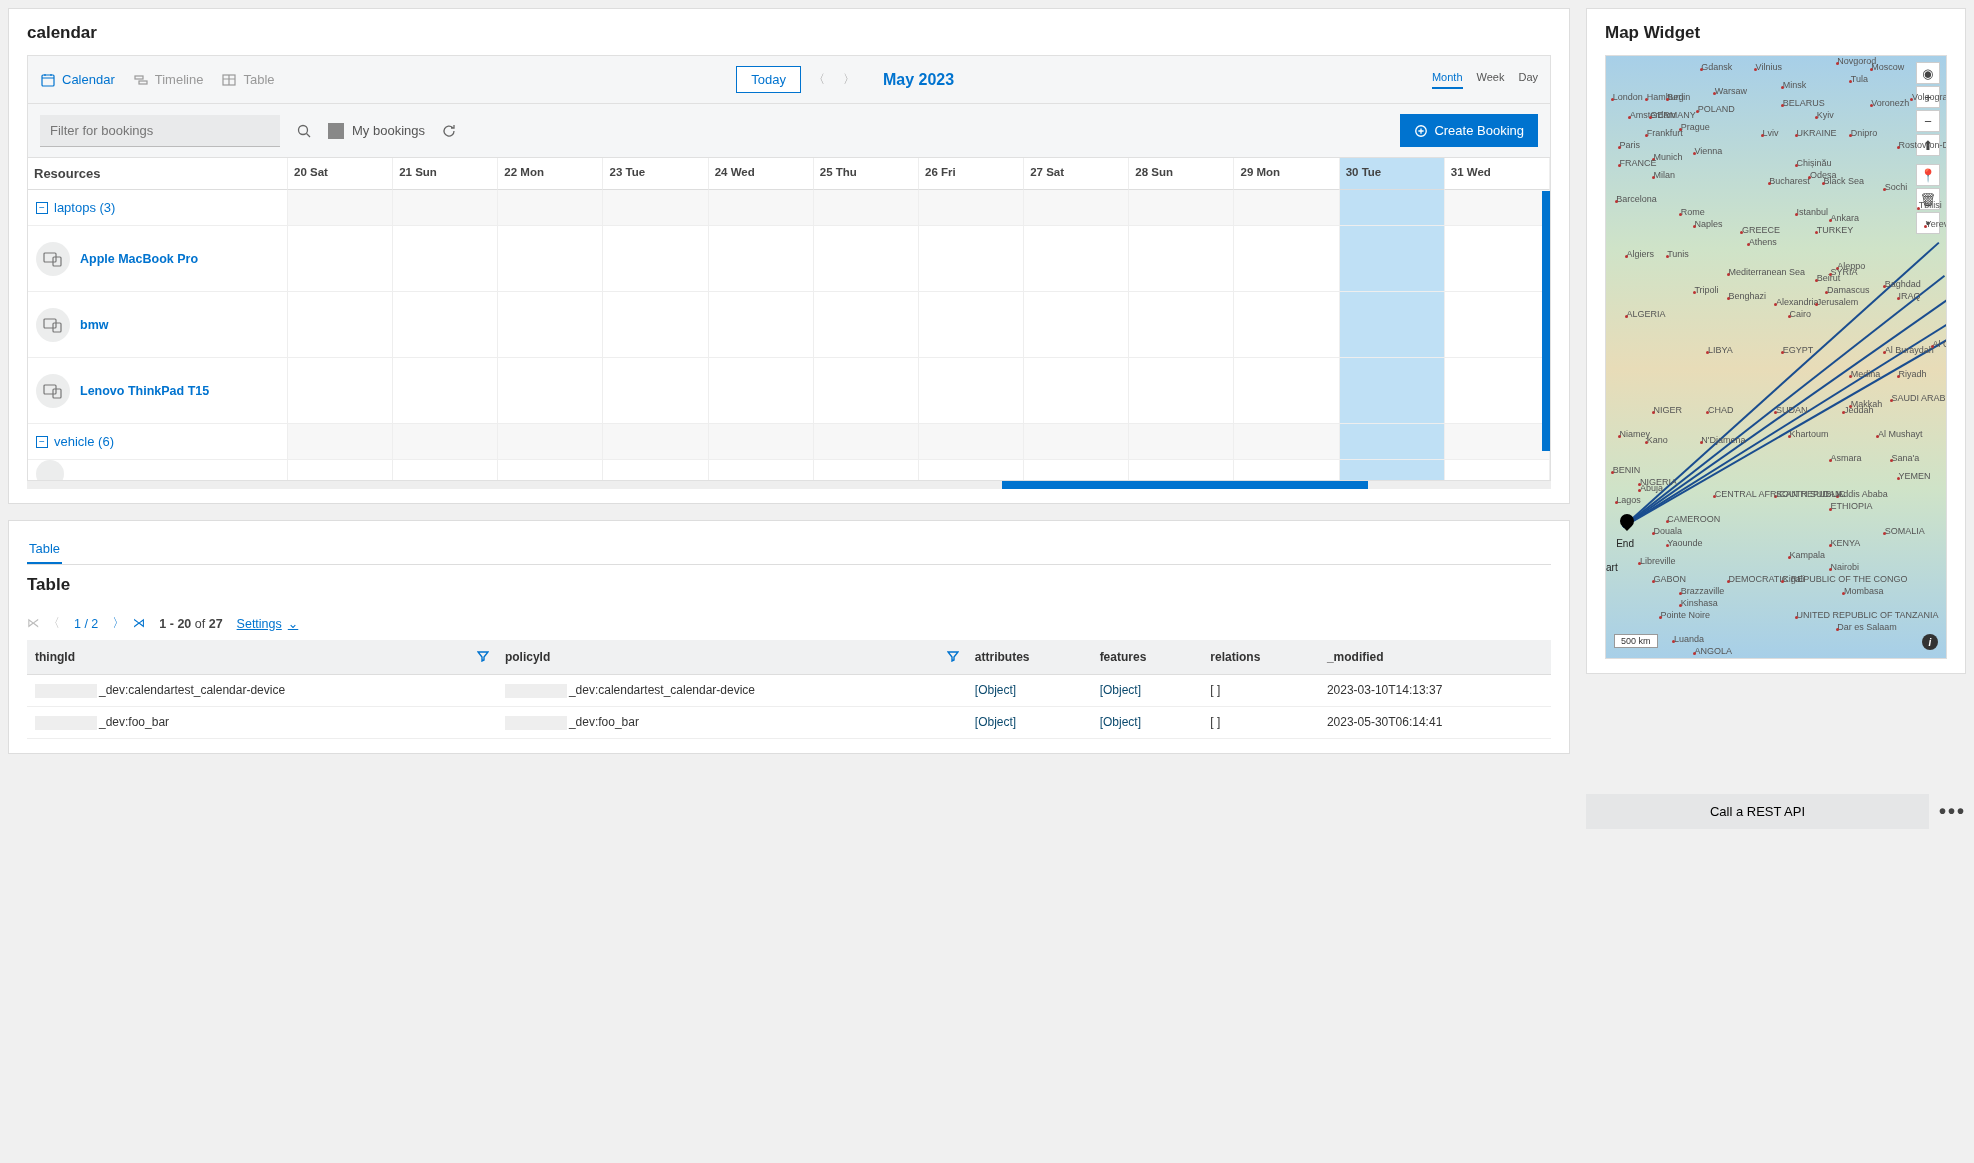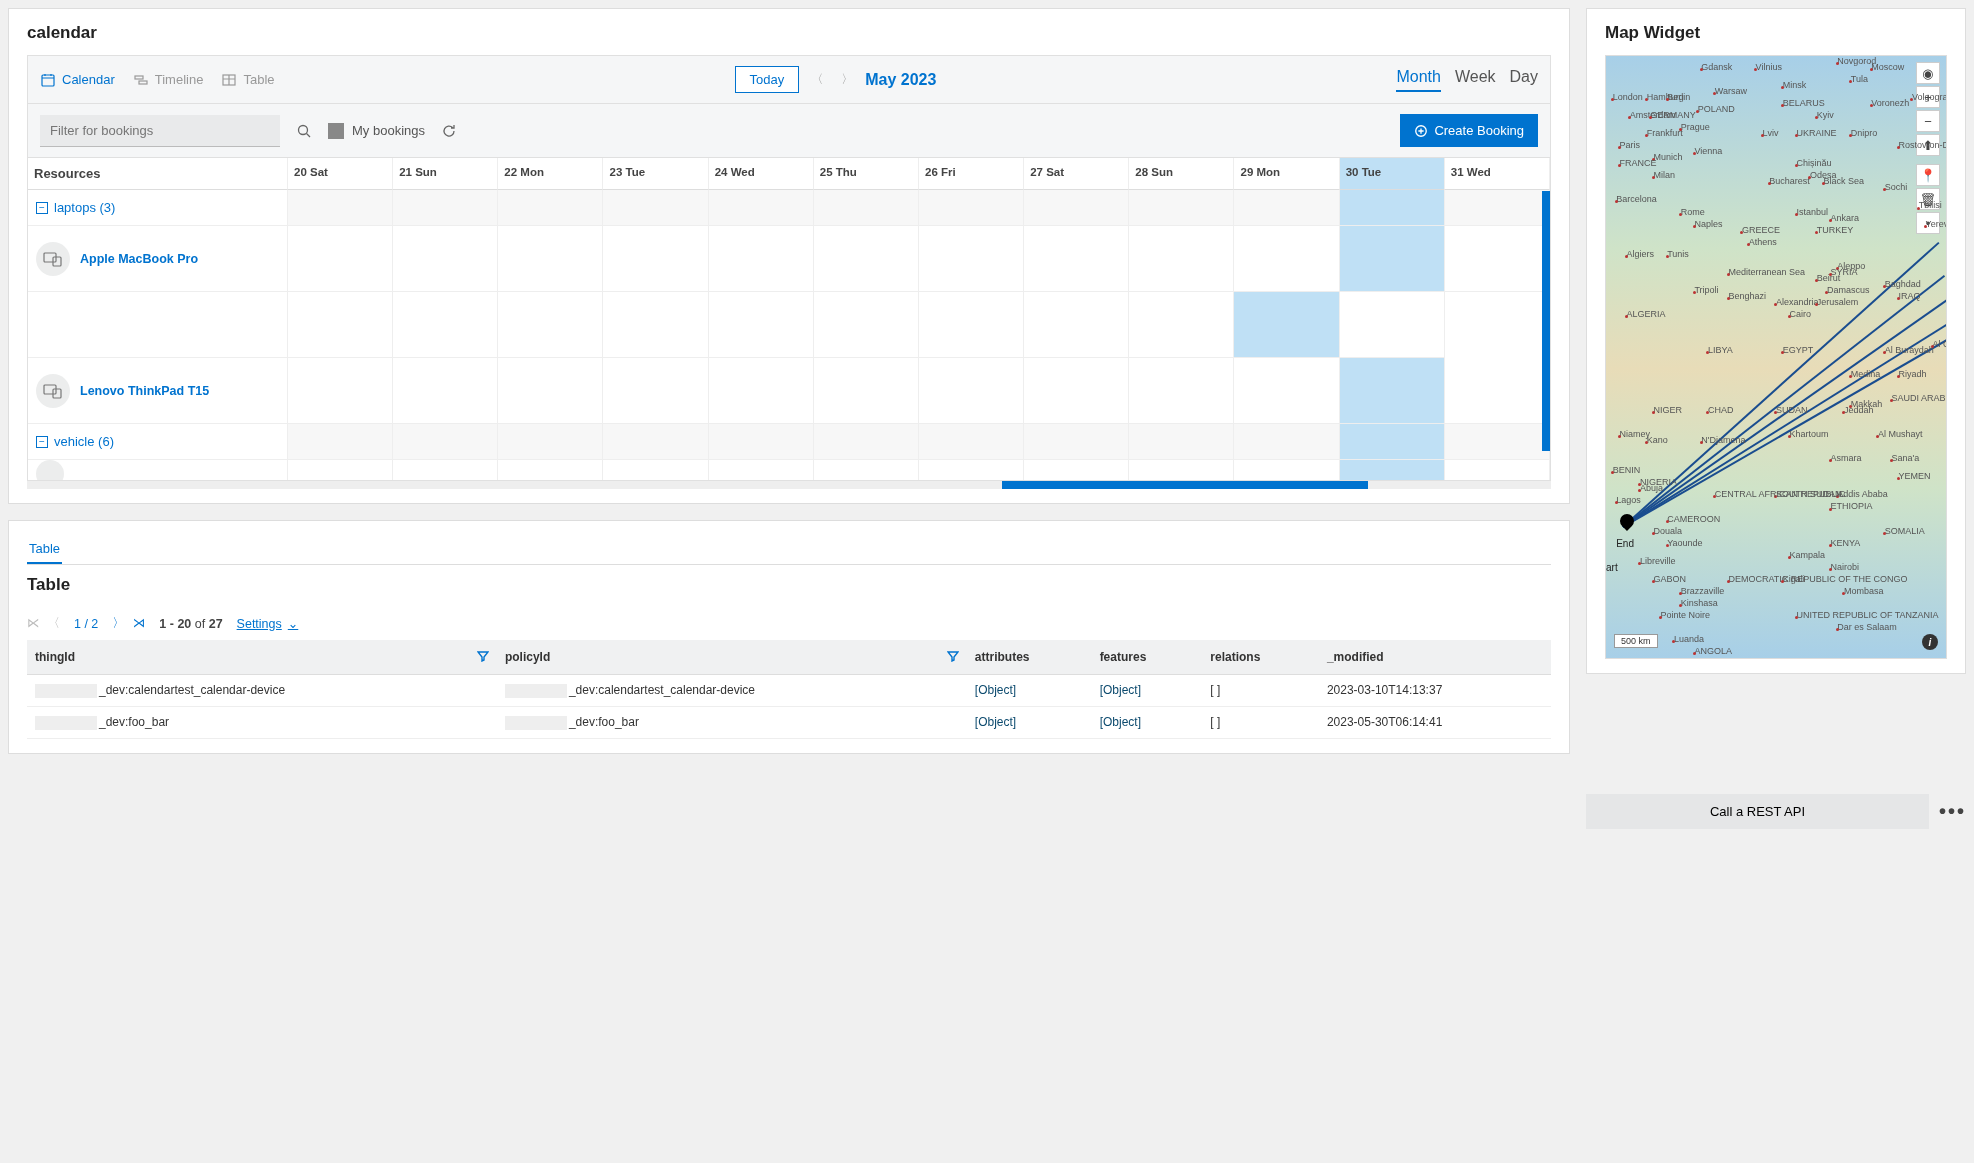--- a/index.html
+++ b/index.html
@@ -12,22 +12,22 @@
 
 
 .cal-toolbar { background: #f5f6f7; border: 1px solid #e0e0e0; display: flex; align-items: center; padding: 10px 12px; gap: 6px; }
 .view-tabs { display: flex; gap: 18px; }
 .view-tab { display: flex; align-items: center; gap: 6px; color: #999; cursor: pointer; font-size: 13px; }
 .view-tab.active { color: #0073cf; }
 .view-tab svg { width: 16px; height: 16px; }
 .spacer-flex { flex: 1; }
 .today-btn { border: 1px solid #0073cf; color: #0073cf; background: #fff; padding: 5px 14px; font-size: 13px; cursor: pointer; }
 .nav-arrow { color: #999; cursor: pointer; padding: 0 6px; font-size: 12px; }
-.period-label { color: #0073cf; font-size: 16px; font-weight: 600; margin: 0 0; }
-.range-tabs { display: flex; gap: 14px; font-size: 16px; }
+.period-label { color: #0073cf; font-size: 16px; font-weight: 600; margin: 0 16px; }
+.range-tabs { display: flex; gap: 14px; font-size: 11px; }
 .range-tab { color: #555; cursor: pointer; padding-bottom: 4px; }
 .range-tab.active { color: #0073cf; border-bottom: 2px solid #0073cf; font-weight: 500; }
 
 .cal-filter-row { background: #f5f6f7; border: 1px solid #e0e0e0; border-top: none; display: flex; align-items: center; padding: 10px 12px; gap: 16px; }
 .filter-input { background: #e9eaeb; border: none; border-bottom: 1px solid #bbb; padding: 8px 10px; width: 240px; font-size: 13px; color: #555; }
 .search-icon { color: #666; cursor: pointer; }
 .my-bookings { display: flex; align-items: center; gap: 8px; color: #555; }
 .checkbox { width: 16px; height: 16px; border: 2px solid #888; background: #888; }
 .refresh-icon { color: #666; cursor: pointer; }
 .create-btn { background: #0073cf; color: #fff; border: none; padding: 9px 14px; font-size: 13px; cursor: pointer; display: flex; align-items: center; gap: 6px; }
@@ -219,20 +219,29 @@
               <div class="res-cell "></div>
               <div class="res-cell "></div>
               <div class="res-cell "></div>
               <div class="res-cell "></div>
               <div class="res-cell "></div>
               <div class="res-cell "></div>
               <div class="res-cell highlight"></div>
               <div class="res-cell "></div>
             </div>
             <div class="res-row">
+      <div class="res-label">
+        <div class="res-icon">
+                  <svg width="20" height="16" viewBox="0 0 20 16" fill="none" stroke="#777" stroke-width="1.2">
+                    <rect x="1" y="2" width="12" height="9" rx="1"></rect>
+                    <rect x="10" y="6" width="8" height="9" rx="1"></rect>
+                  </svg>
+                </div>
+        <span class="res-name">bmw</span>
+      </div>
               <div class="res-cell "></div>
               <div class="res-cell "></div>
               <div class="res-cell "></div>
               <div class="res-cell "></div>
               <div class="res-cell "></div>
               <div class="res-cell "></div>
               <div class="res-cell "></div>
               <div class="res-cell "></div>
               <div class="res-cell "></div>
               <div class="res-cell "></div>

